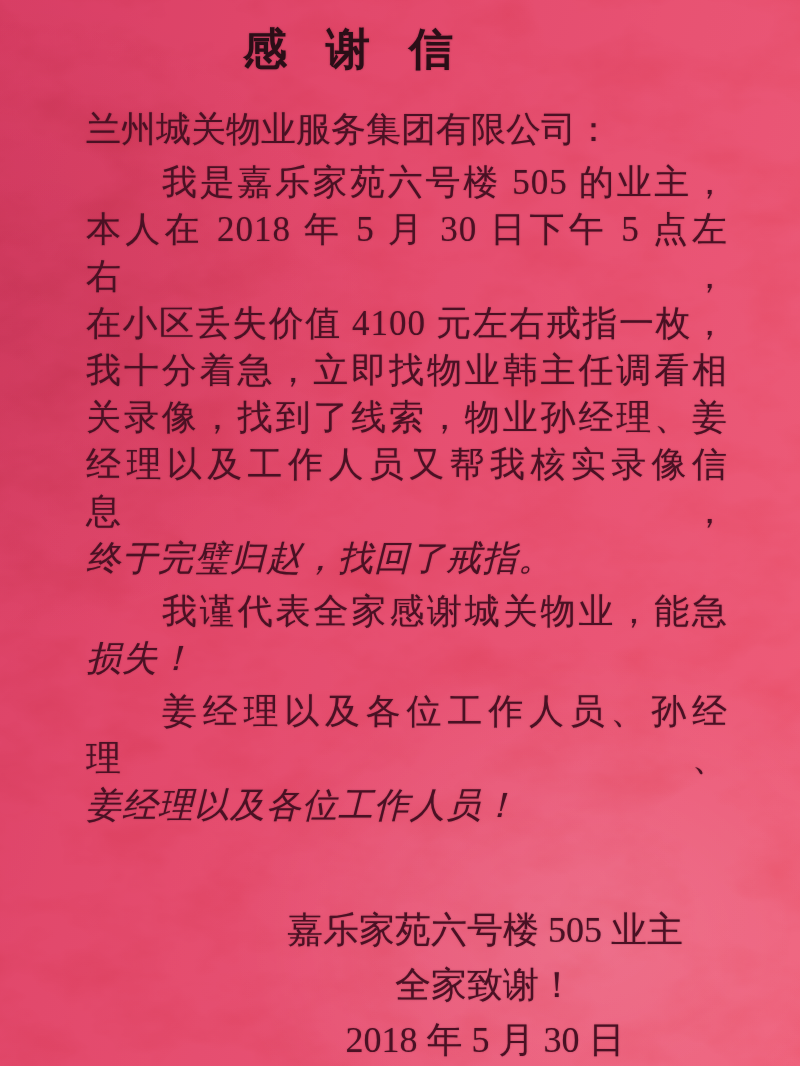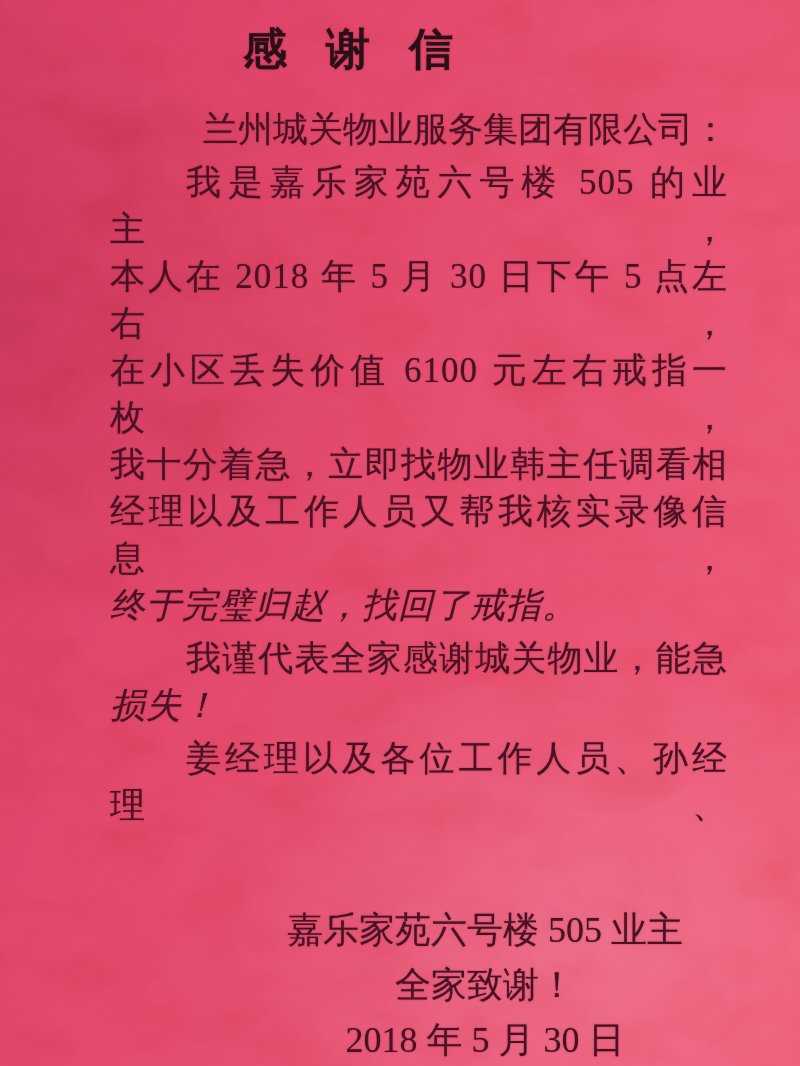--- a/index.html
+++ b/index.html
@@ -39,23 +39,22 @@
     letter-spacing: 14px;
     color: #2b0e17;
     margin: 8px 0 30px 0;
     transform: translateX(-52px);
     text-shadow: 0 0 2px rgba(74,17,36,0.55);
   }
   .salutation {
     font-size: 35px;
     line-height: 47px;
     text-shadow: 0 0 1.5px rgba(74,17,36,0.5);
-    text-align: right;
   }
-  .para { margin-top: 6px; margin-left: 24px; }
+  .para { margin-top: 6px; }
   .line {
     font-size: 35px;
     line-height: 47px;
     letter-spacing: 1px;
     text-align: justify;
     text-align-last: justify;
     text-shadow: 0 0 1.5px rgba(74,17,36,0.5);
   }
   .line.end { text-align-last: left; font-style: italic; }
   .line.indent { text-indent: 76px; }
@@ -83,33 +82,35 @@
 
   <div class="content">
 
     <h1 class="title">感 谢 信</h1>
 
     <div class="salutation">兰州城关物业服务集团有限公司：</div>
 
     <div class="para">
       <div class="line indent">我是嘉乐家苑六号楼 505 的业主，</div>
       <div class="line">本人在 2018 年 5 月 30 日下午 5 点左右，</div>
-      <div class="line">在小区丢失价值 6100 元左右戒指一枚，</div>
+      <div class="line">在小区丢失价值 4100 元左右戒指一枚，</div>
       <div class="line">我十分着急，立即找物业韩主任调看相</div>
+      <div class="line">关录像，找到了线索，物业孙经理、姜</div>
       <div class="line">经理以及工作人员又帮我核实录像信息，</div>
       <div class="line end">终于完璧归赵，找回了戒指。</div>
     </div>
 
     <div class="para">
       <div class="line indent">我谨代表全家感谢城关物业，能急</div>
       <div class="line end">损失！</div>
     </div>
 
     <div class="para">
       <div class="line indent">姜经理以及各位工作人员、孙经理、</div>
+      <div class="line end">姜经理以及各位工作人员！</div>
     </div>
 
     <div class="signature">
       <div>嘉乐家苑六号楼 505 业主</div>
       <div>全家致谢！</div>
       <div>2018 年 5 月 30 日</div>
     </div>
 
   </div>
 </div>

